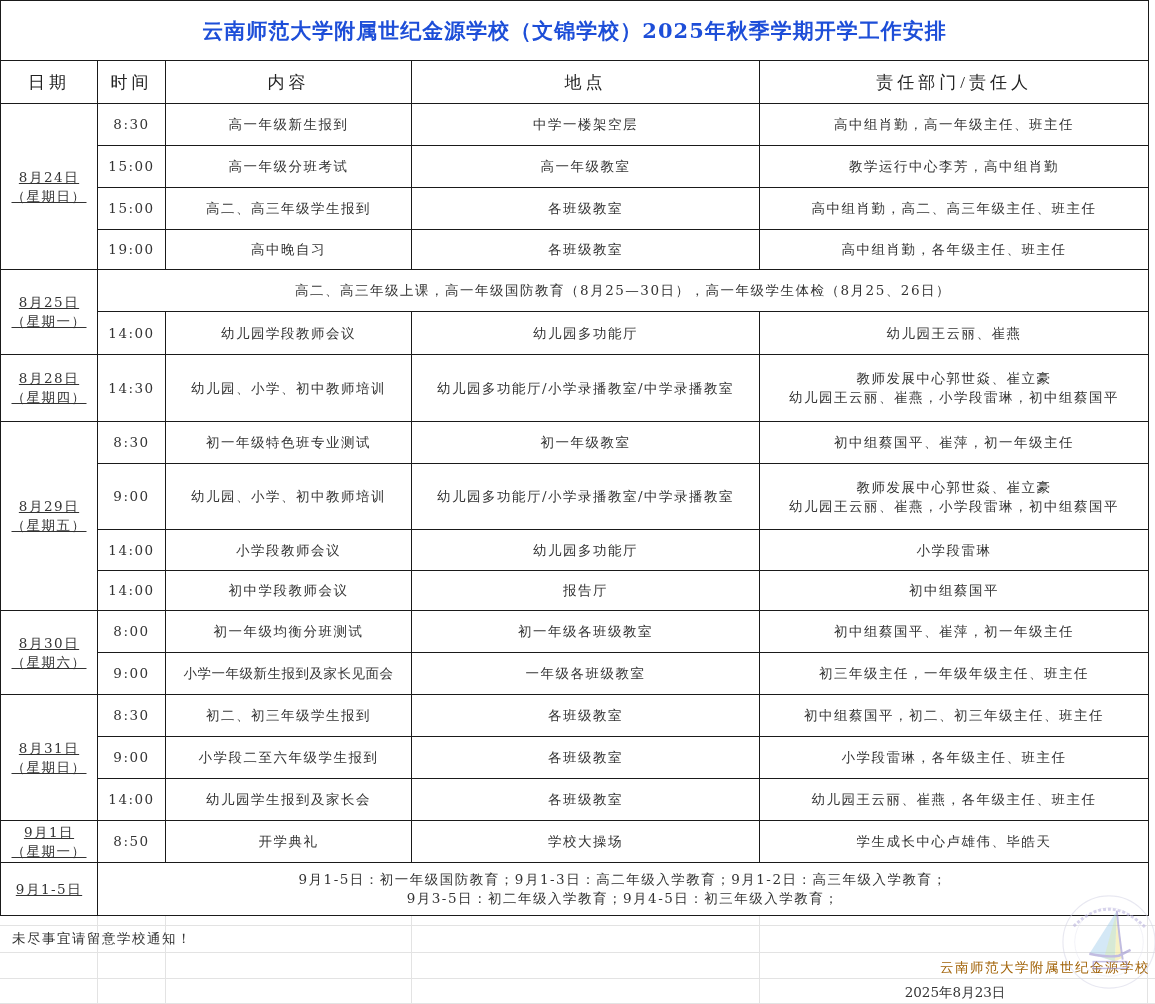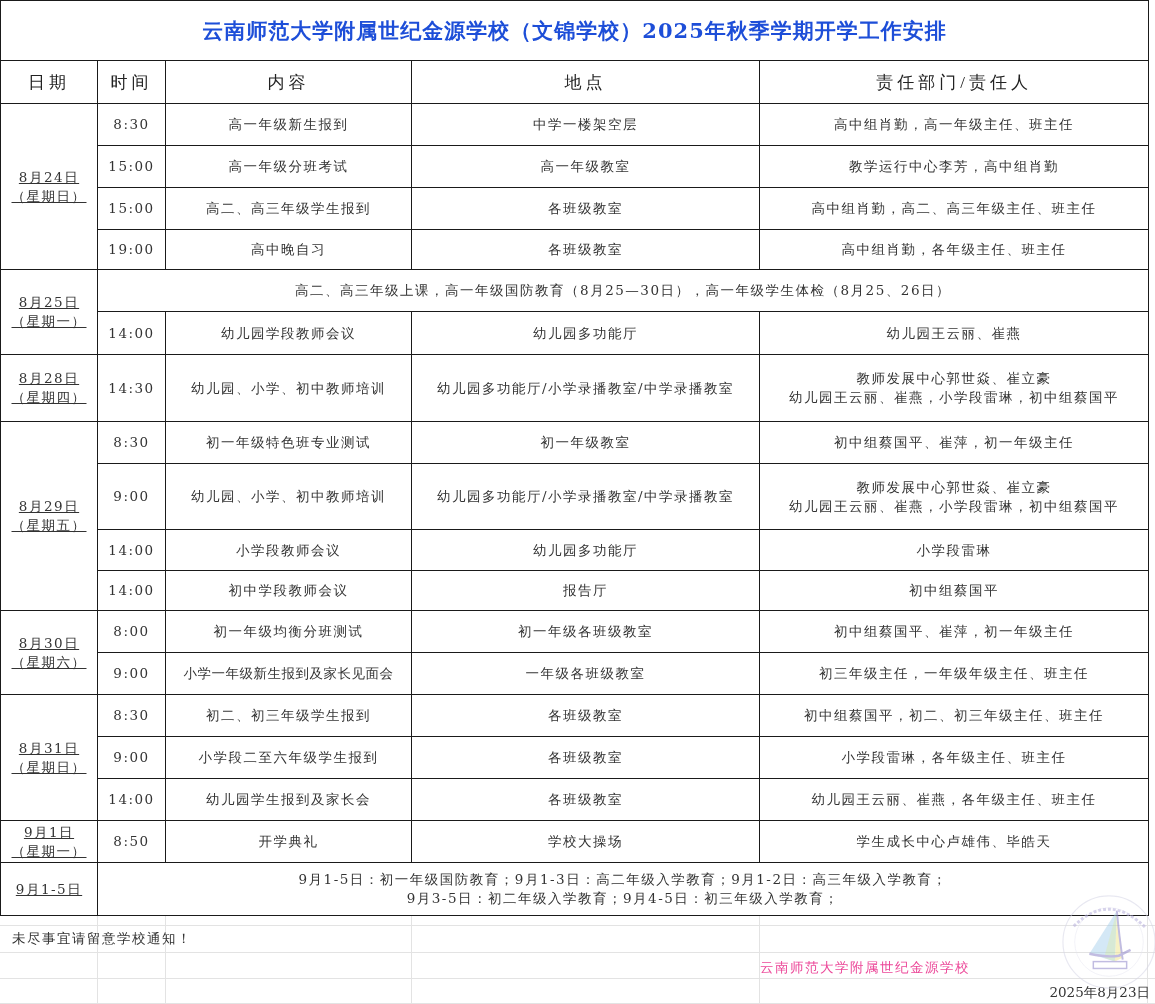--- a/index.html
+++ b/index.html
@@ -11,23 +11,23 @@
                 width: 1148px; background: #fff; }
   table.sched td, table.sched th { border: 1px solid #1a1a1a; padding: 0; text-align: center;
                 vertical-align: middle; font-weight: normal; font-size: 13.5px; letter-spacing: 1.5px;
                 color: #333; line-height: 19px; }
   table.sched tr.title-row td { height: 59px; font-size: 21px; font-weight: bold; letter-spacing: 1px; color: #1d4ed8; }
   table.sched tr.head-row th { height: 42px; font-size: 17px; letter-spacing: 4px; color: #222; font-family: Liberation Serif, serif; }
   td.time { font-size: 14px; letter-spacing: 0.5px; }
   td.date { font-size: 13.5px; letter-spacing: 0; line-height: 18px; text-decoration: underline; }
   .multi { display: block; }
   .footer-note { position: absolute; left: 4px; top: 930px; font-size: 13.5px; letter-spacing: 1.5px; color: #333; margin-left: 8px; }
-  .footer-school { position: absolute; left: 760px; top: 959px; width: 390px; text-align: left;
-                   font-size: 13.5px; letter-spacing: 1.5px; color: #ec4899; }
-  .footer-date { position: absolute; left: 760px; top: 984px; width: 390px; text-align: right;
+  .footer-school { position: absolute; left: 760px; top: 959px; width: 390px; text-align: right;
+                   font-size: 13.5px; letter-spacing: 1.5px; color: #a16207; }
+  .footer-date { position: absolute; left: 760px; top: 984px; width: 390px; text-align: center;
                  font-size: 13.5px; color: #333; }
   .seal { position: absolute; left: 1060px; top: 893px; width: 98px; height: 98px; opacity: 0.55; }
 </style>
 </head>
 <body>
 
 <div>
   <div class="gridline-v" style="left:97px"></div>
   <div class="gridline-v" style="left:165px"></div>
   <div class="gridline-v" style="left:411px"></div>

